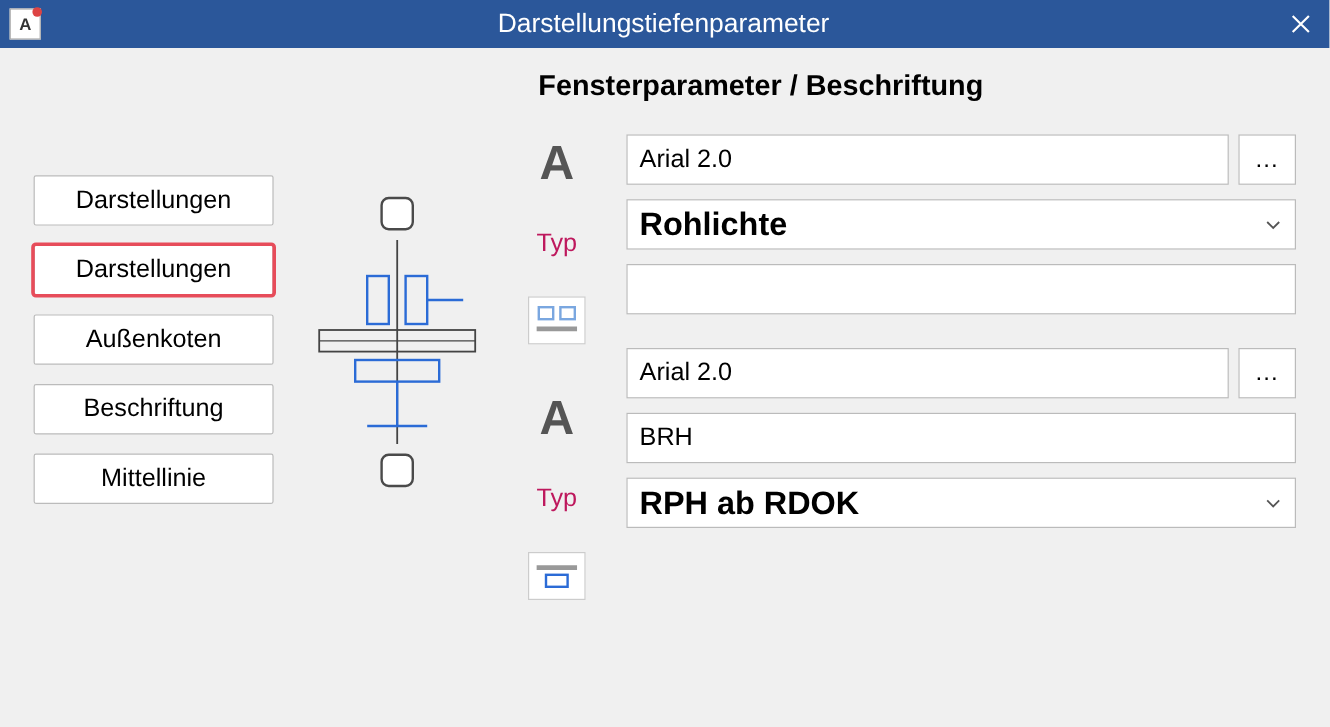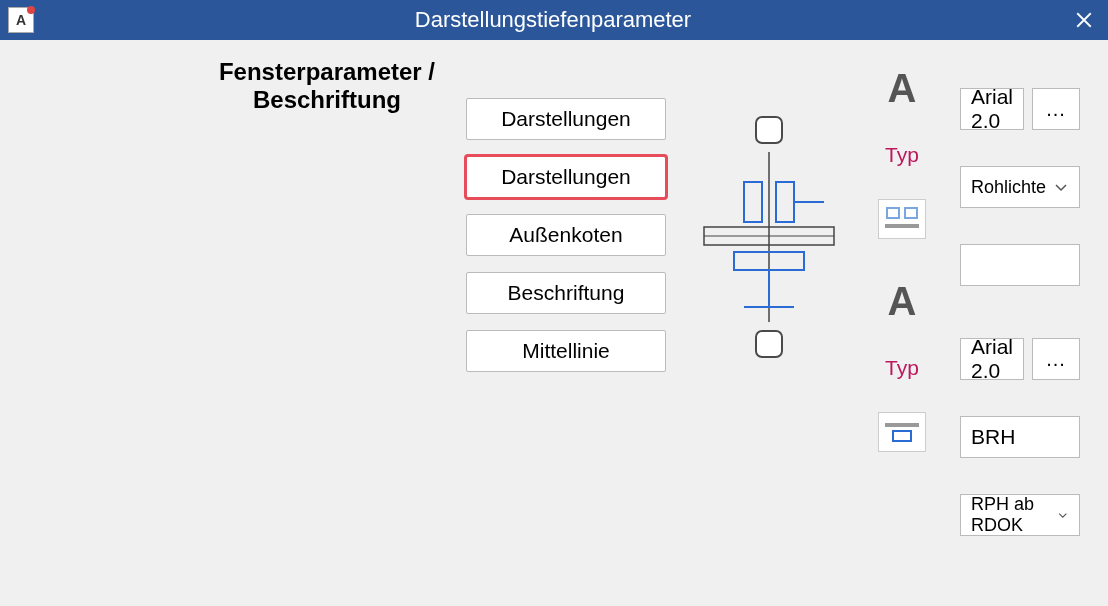--- a/index.html
+++ b/index.html
@@ -45,21 +45,21 @@
     height: 40px;
     display:flex;align-items:center;justify-content:center;
     font-size: 20px;
     cursor:pointer;
   }
   .window-body{
     background:#f0f0f0;
     height: 566px;
     padding: 18px 28px 16px 28px;
     display:flex;
-    flex-direction:row;
+    flex-direction:column;
   }
   .heading{
     text-align:center;
     font-weight:700;
     font-size:24px;
     margin-bottom:20px;
     margin-left: 160px;
   }
   .main-row{
     display:flex;
@@ -87,21 +87,21 @@
     justify-content:center;
     font-size:21px;
     cursor:pointer;
     border-radius:2px;
   }
   .btn.selected{
     outline: 3px solid #e74c5a;
     outline-offset: -1px;
   }
   
-  .row-field{ display:flex; align-items:flex-end; gap:8px; margin-bottom:12px;margin-top:24px;}
+  .row-field{ display:flex; align-items:flex-end; gap:8px; margin-bottom:12px;}
   .input-text{
     flex:1;
     background:#fff;
     border:1px solid #bbb;
     height:42px;
     padding: 0 10px;
     font-size:21px;
     display:flex;
     align-items:center;
   }
@@ -109,23 +109,24 @@
     width:48px;height:42px;border:1px solid #bbb;background:#fff;
     display:flex;align-items:center;justify-content:center;font-size:20px;cursor:pointer;
     letter-spacing:1px;
   }
   .select{
     flex:1;
     background:#fff;
     border:1px solid #bbb;
     height:42px;
     padding:0 10px;
-    font-size:18px;
+    font-size:27px;
     display:flex;align-items:center;justify-content:space-between;
     cursor:pointer;
+    font-weight:bold;
   }
   .select svg{ width:16px;height:16px;}
   .lbl-A{
     font-family: Arial, sans-serif;
     font-size:40px;
     font-weight:700;
     color:#555;
   }
   .lbl-text{ font-size:21px; color:#be185d;}
   .check-box{

